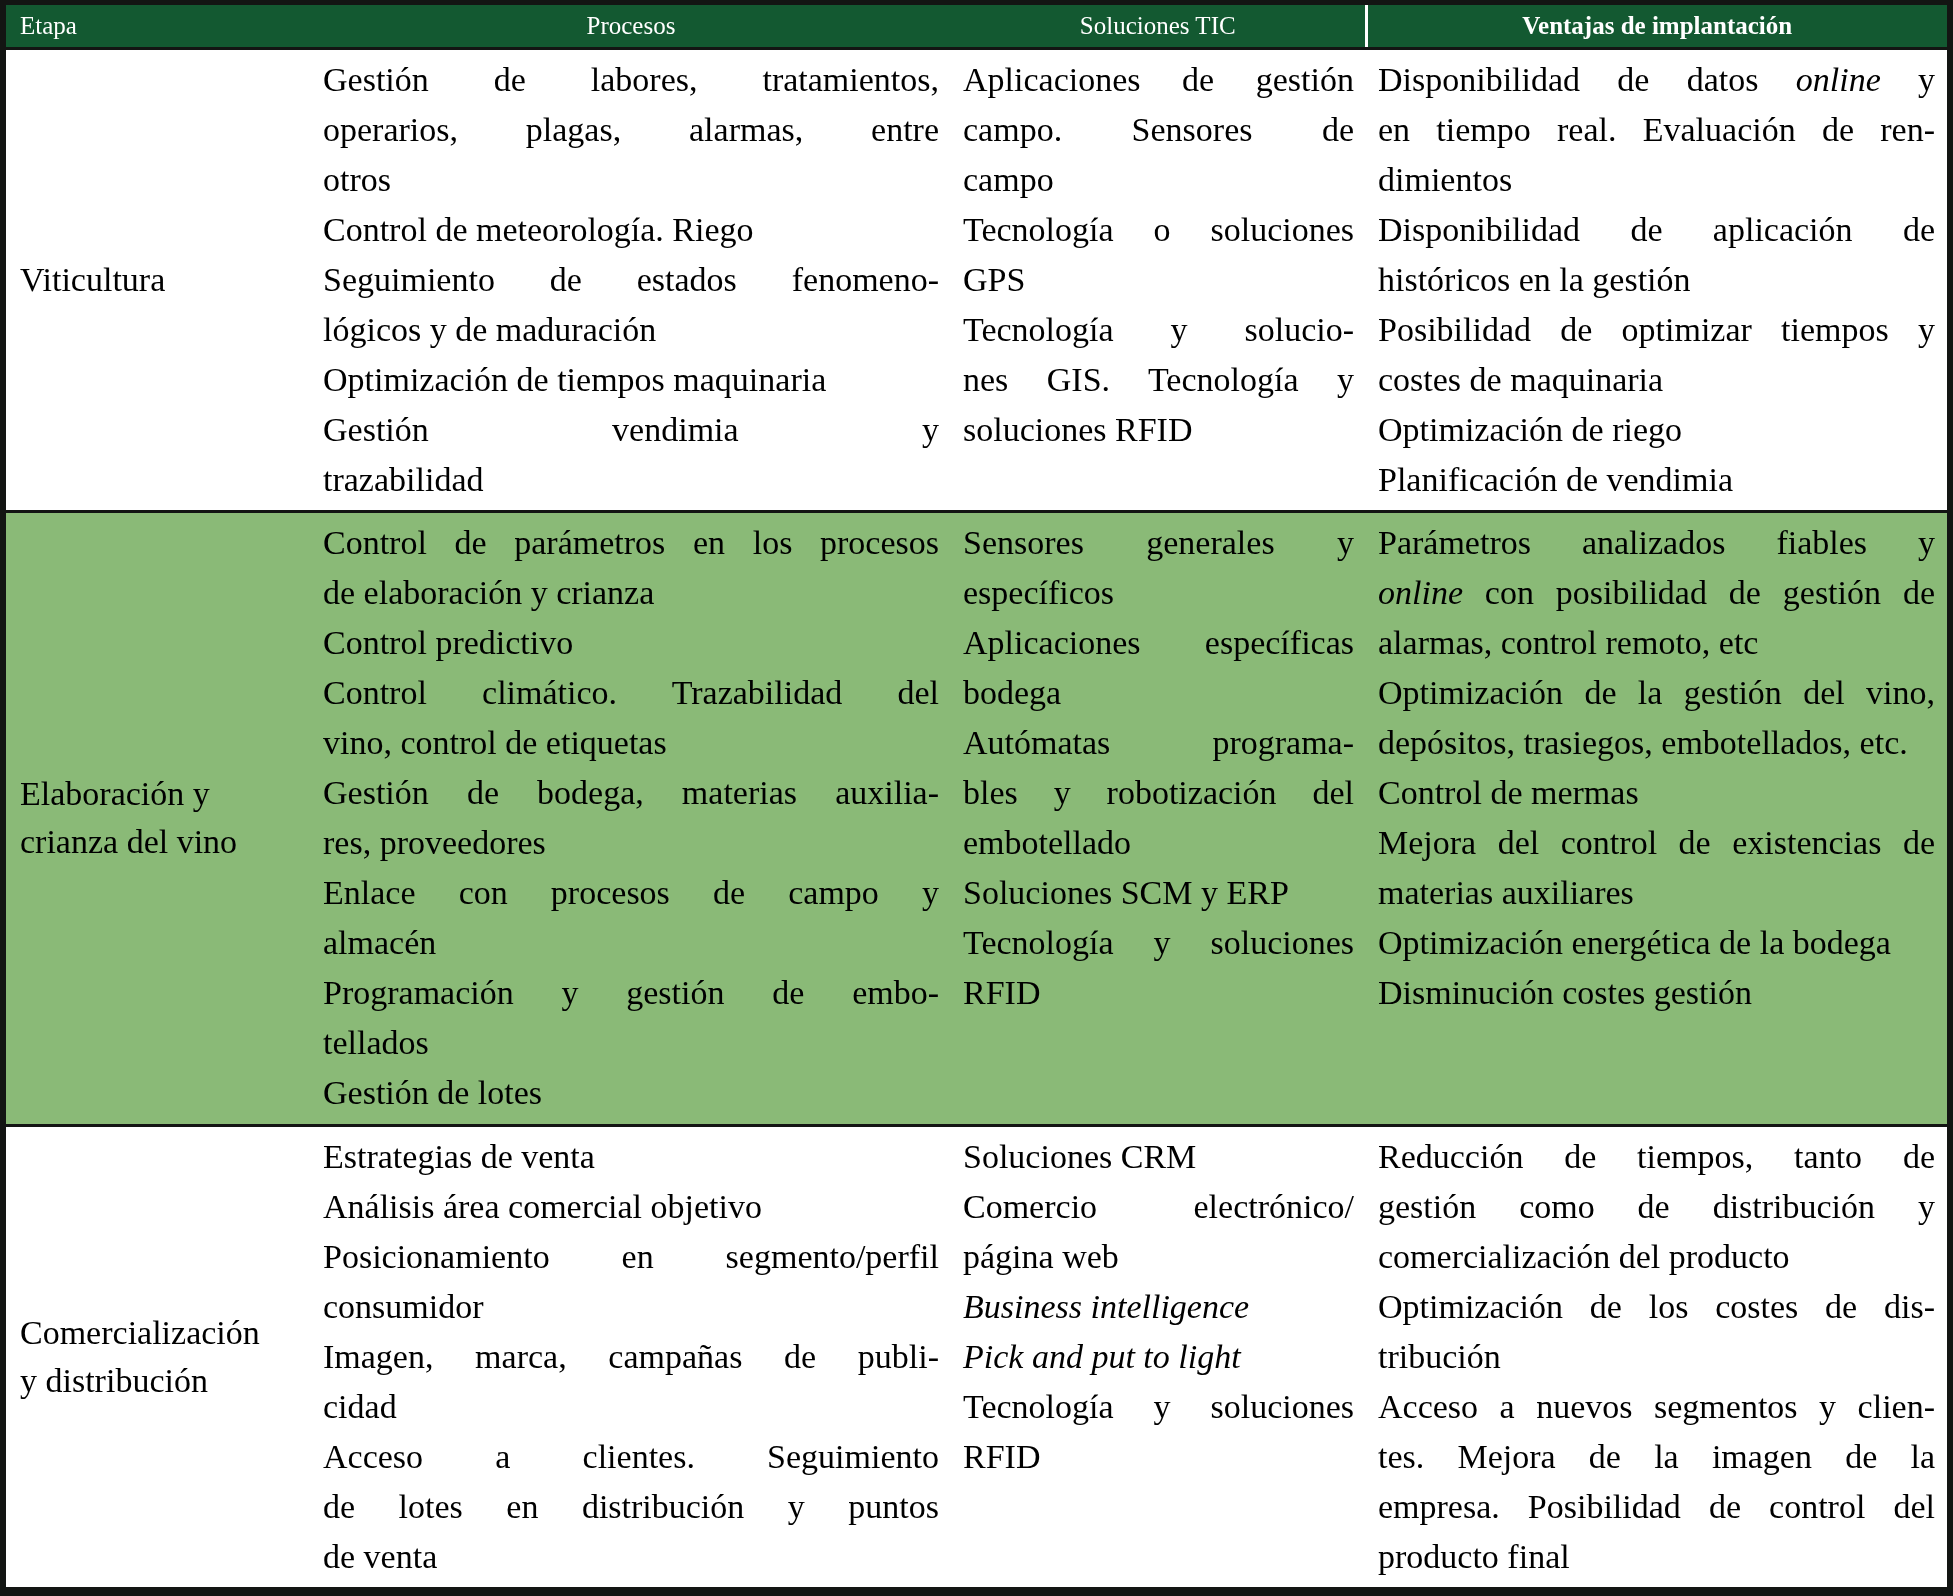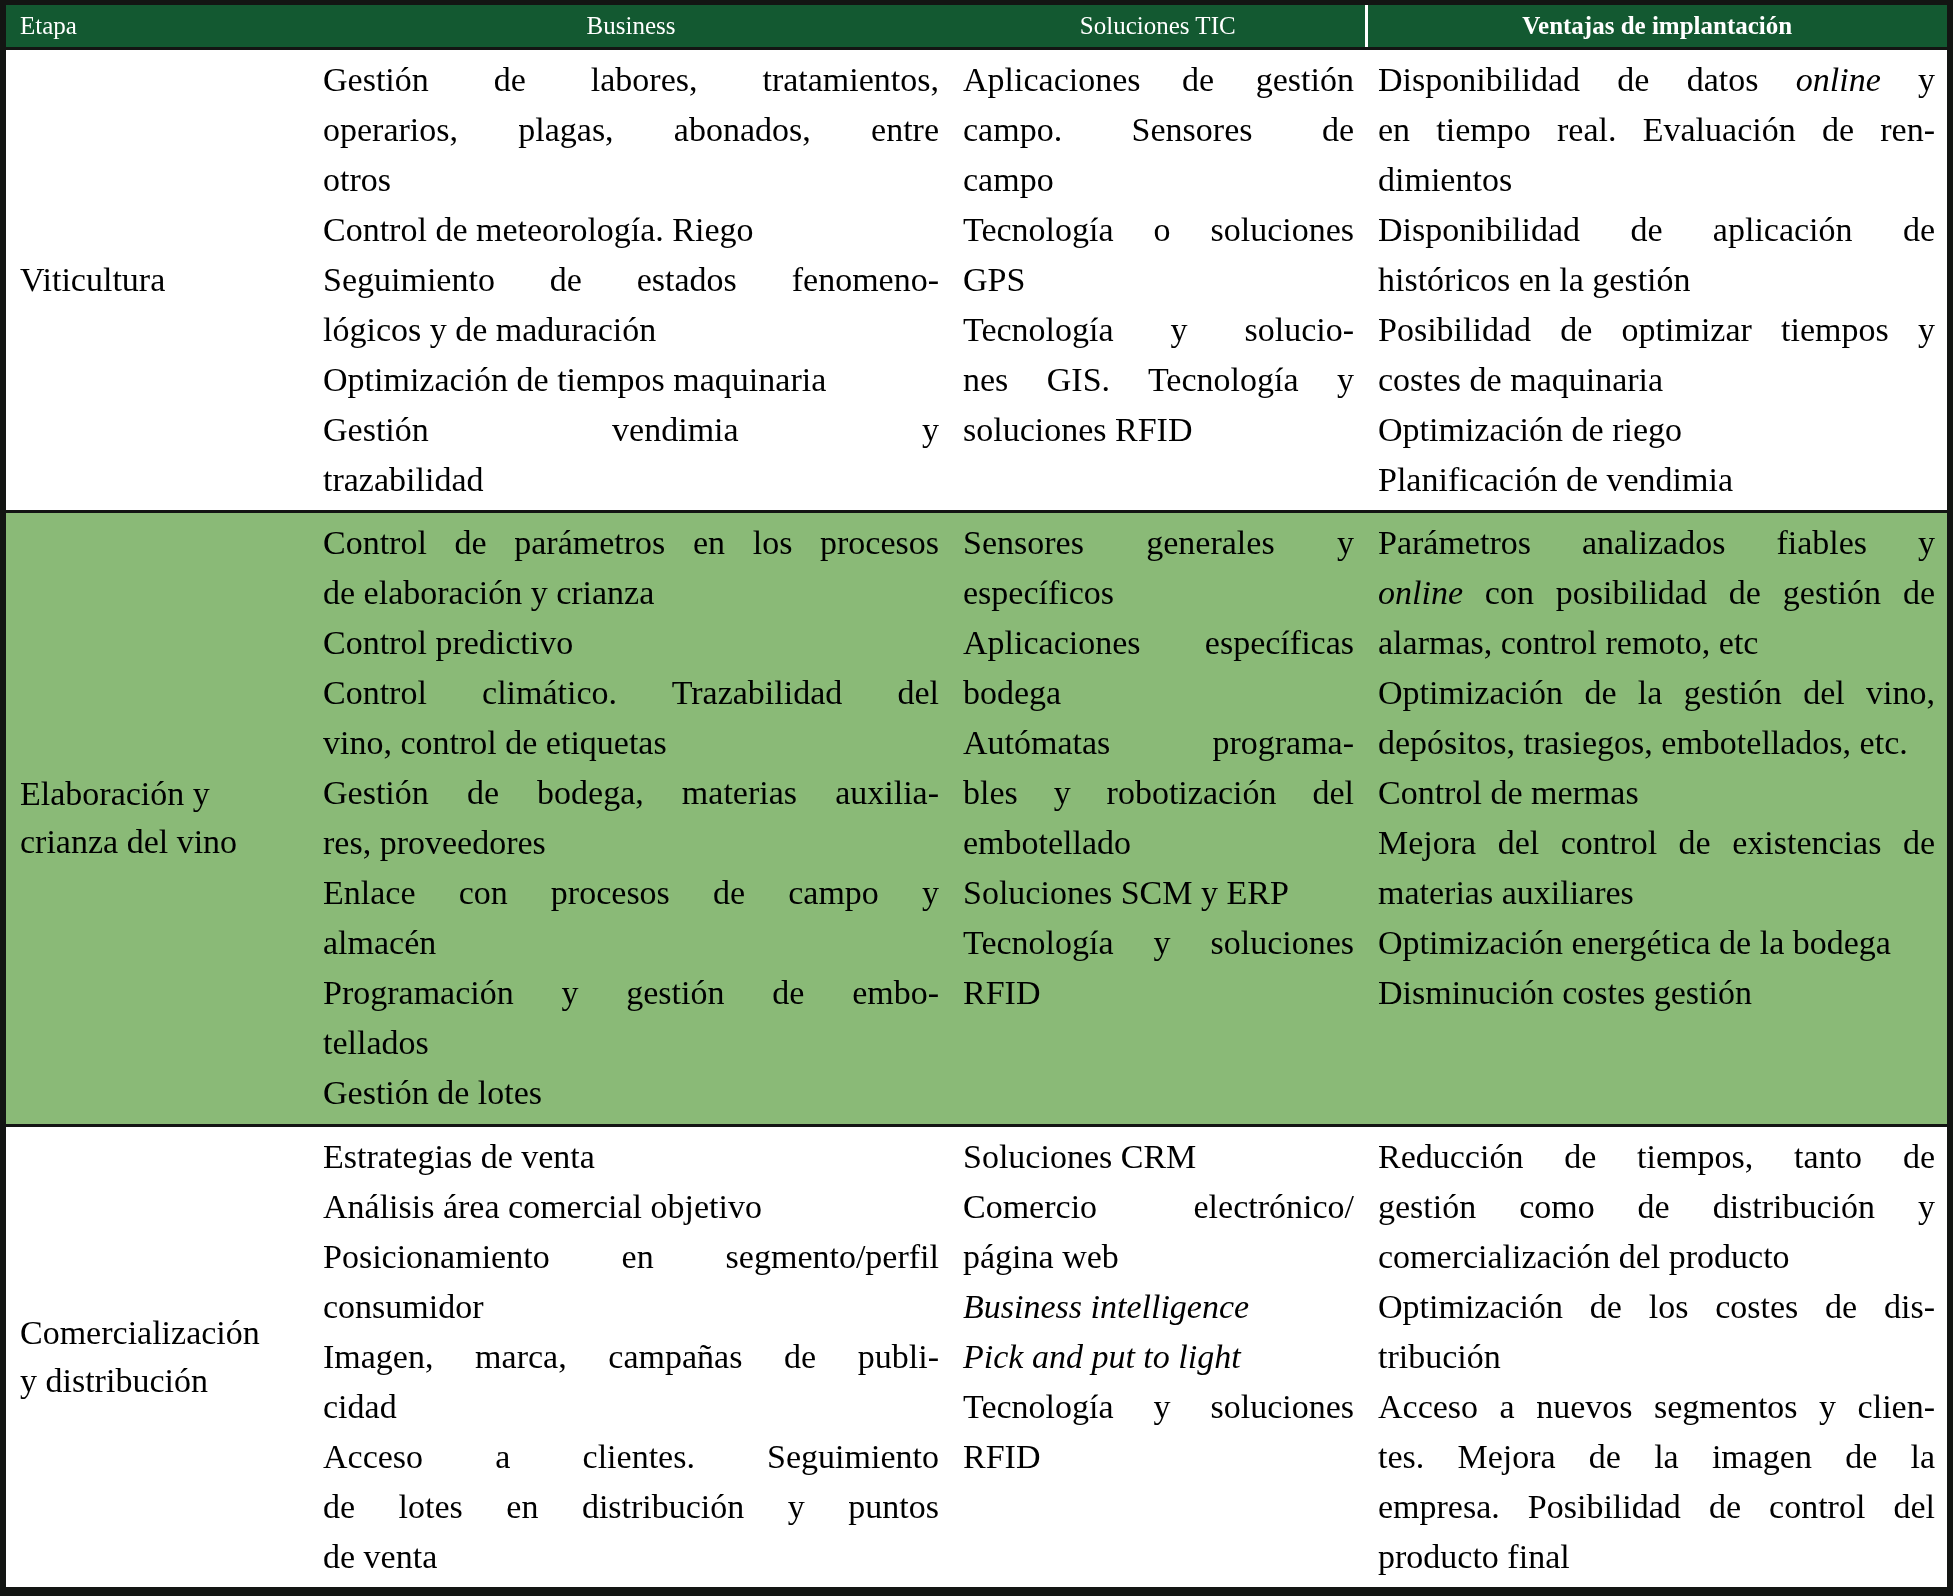--- a/index.html
+++ b/index.html
@@ -80,34 +80,34 @@
   <table class="tic-table">
     <colgroup>
       <col style="width:305px">
       <col style="width:640px">
       <col style="width:415px">
       <col>
     </colgroup>
     <thead>
       <tr>
         <th class="first">Etapa</th>
-        <th>Business</th>
+        <th>Procesos</th>
         <th>Soluciones TIC</th>
         <th class="divided">Ventajas de implantación</th>
       </tr>
     </thead>
     <tbody id="table-body">
         <tr>
           <td class="etapa">
             <div class="stage-line">Viticultura</div>
           </td>
           <td class="content">
             <div class="item">
               <div class="line j">Gestión de labores, tratamientos,</div>
-              <div class="line j">operarios, plagas, abonados, entre</div>
+              <div class="line j">operarios, plagas, alarmas, entre</div>
               <div class="line">otros</div>
             </div>
             <div class="item">
               <div class="line">Control de meteorología. Riego</div>
             </div>
             <div class="item">
               <div class="line j">Seguimiento de estados fenomeno-</div>
               <div class="line">lógicos y de maduración</div>
             </div>
             <div class="item">

